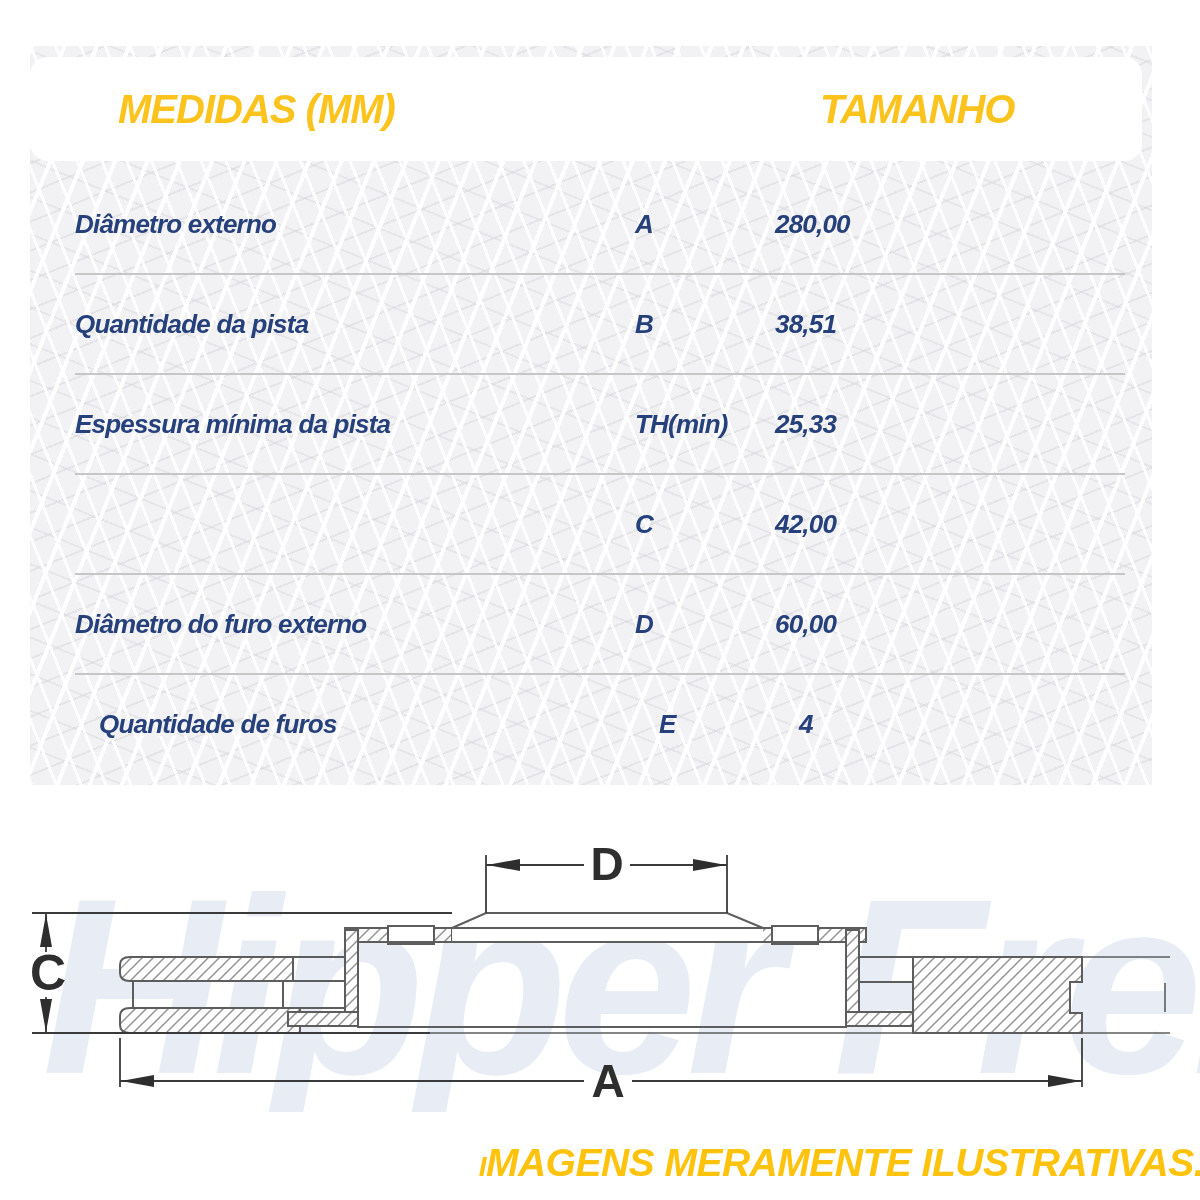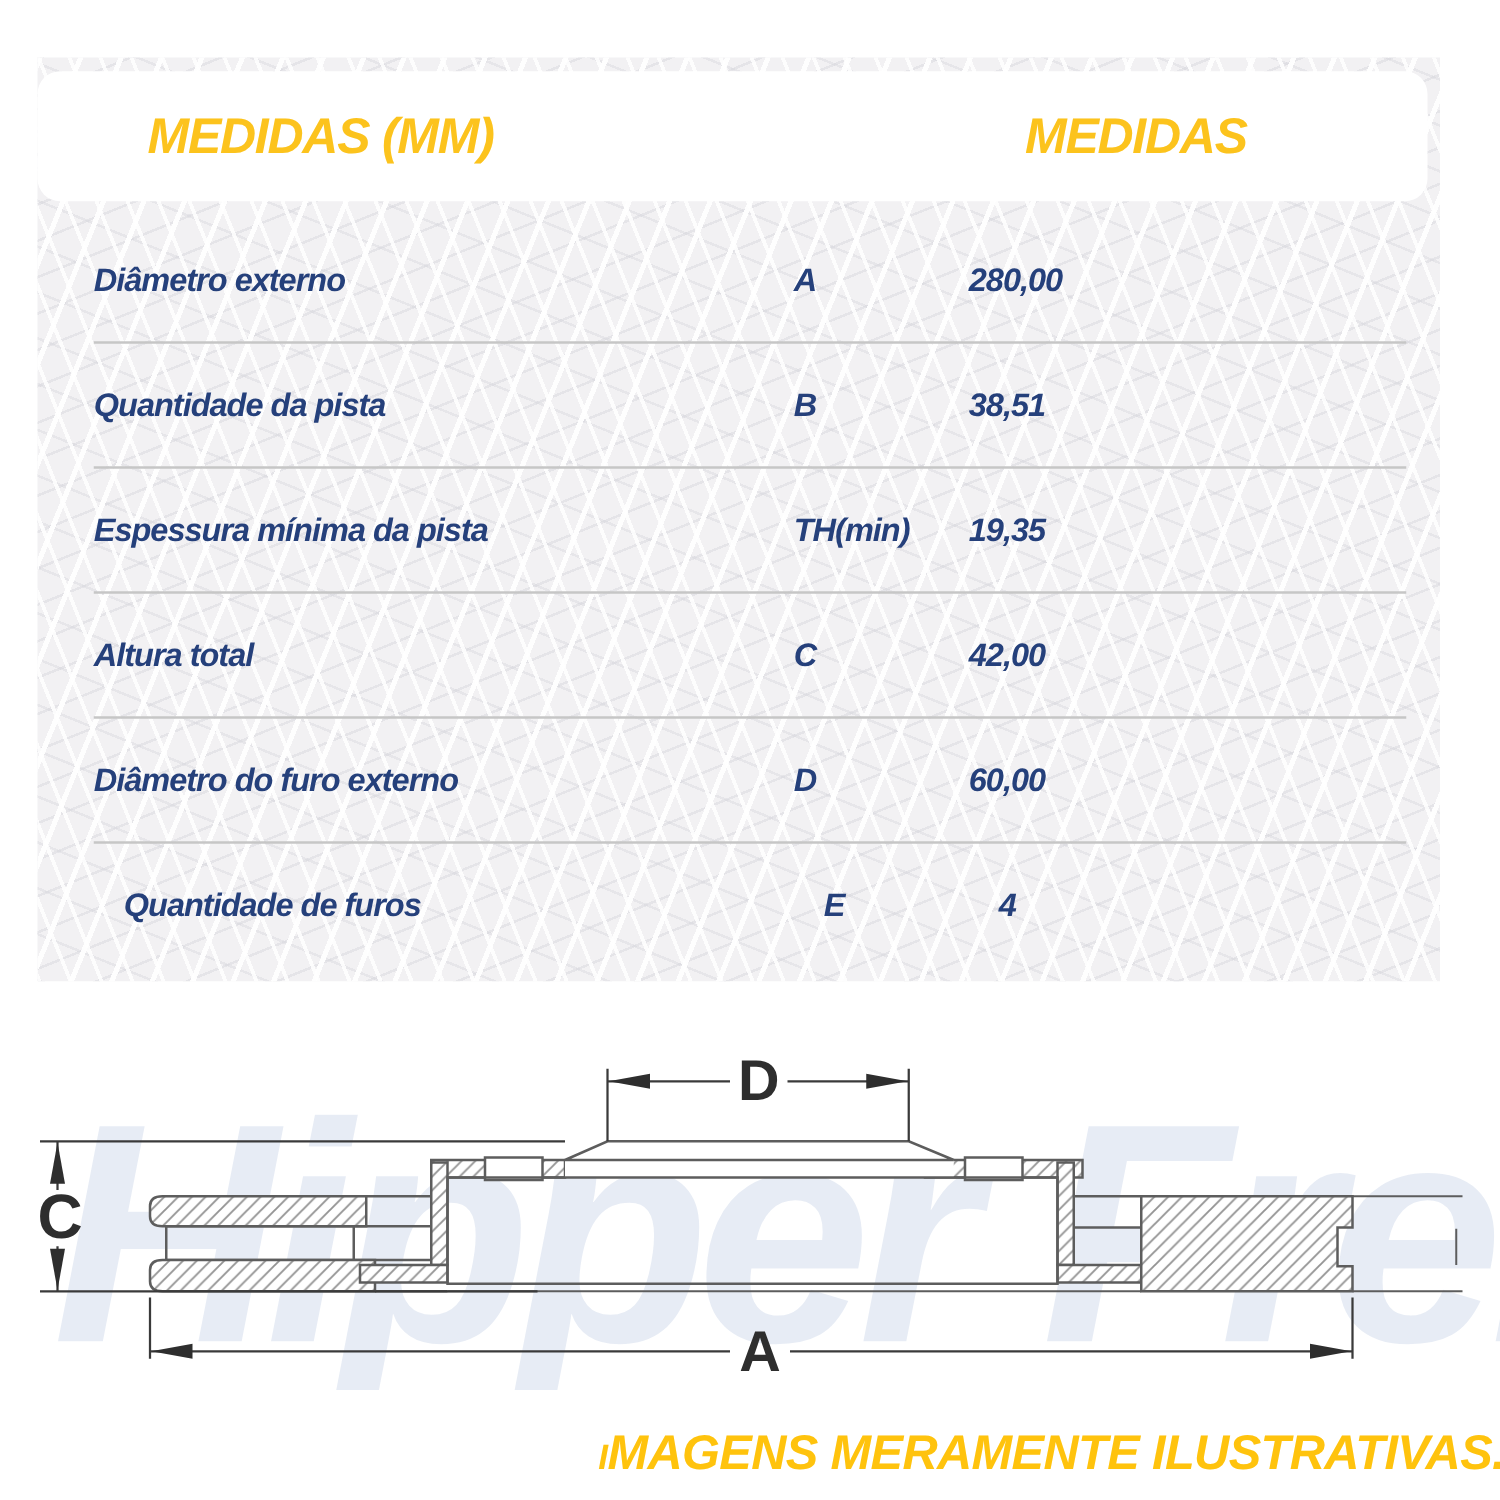--- a/index.html
+++ b/index.html
@@ -58,41 +58,40 @@
   .disclaimer::first-letter { font-size:72%; }
 </style>
 </head>
 <body>
 
 <div class="page">
 
   <div class="spec-panel">
     <div class="header-band">
       <div class="h-title left">MEDIDAS (MM)</div>
-      <div class="h-title right">MEDIDAS</div>
+      <div class="h-title right">TAMANHO</div>
     </div>
 
     <div class="rows">
       <div class="row">
         <span class="cell label">Diâmetro externo</span>
         <span class="cell letter">A</span>
         <span class="cell value">280,00</span>
       </div>
       <div class="row">
         <span class="cell label">Quantidade da pista</span>
         <span class="cell letter">B</span>
         <span class="cell value">38,51</span>
       </div>
       <div class="row">
         <span class="cell label">Espessura mínima da pista</span>
         <span class="cell letter">TH(min)</span>
-        <span class="cell value">19,35</span>
+        <span class="cell value">25,33</span>
       </div>
       <div class="row">
-        <span class="cell label">Altura total</span>
         <span class="cell letter">C</span>
         <span class="cell value">42,00</span>
       </div>
       <div class="row">
         <span class="cell label">Diâmetro do furo externo</span>
         <span class="cell letter">D</span>
         <span class="cell value">60,00</span>
       </div>
       <div class="row">
         <span class="cell label">Quantidade de furos</span>

